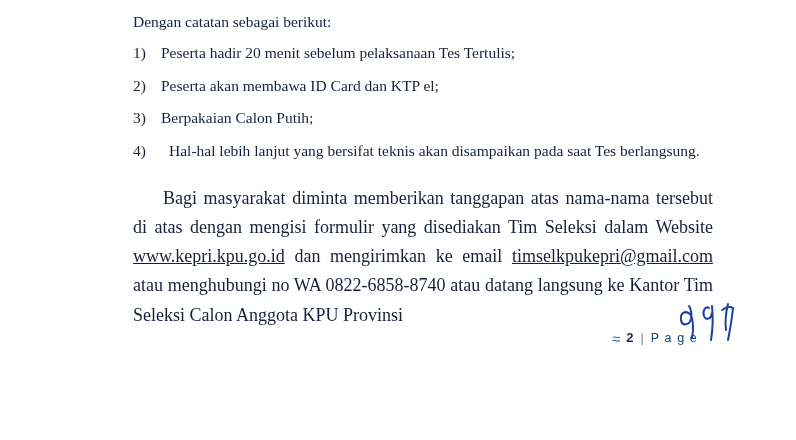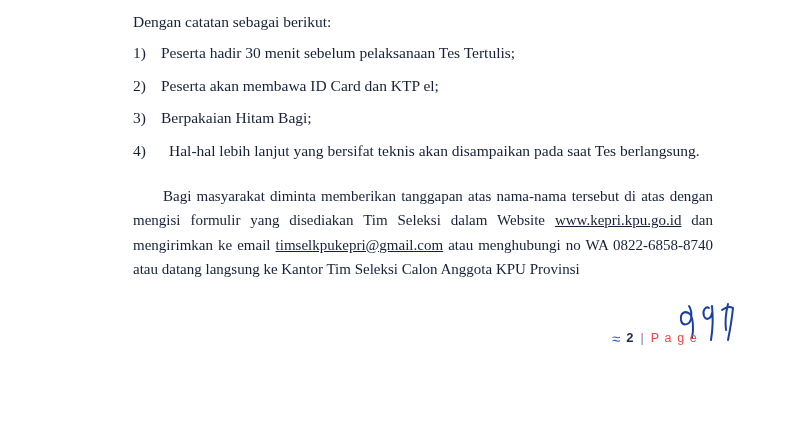--- a/index.html
+++ b/index.html
@@ -52,21 +52,21 @@
   }
   .num-text {
     flex: 1 1 auto;
   }
   .num-text.justify {
     text-align: justify;
     text-align-last: left;
     margin-left: 8px;
   }
   .para {
-    font-size: 15px;
+    font-size: 18px;
     line-height: 1.62;
     text-align: justify;
     text-align-last: left;
     margin: 22px 0 0 0;
     color: #17203a;
   }
   .para .indent {
     display: inline-block;
     width: 30px;
   }
@@ -95,21 +95,21 @@
     font-weight: bold;
     color: #1c2b55;
     font-size: 13px;
   }
   .footer-sep {
     color: #7a8196;
     padding: 0 1px;
   }
   .footer-label {
     letter-spacing: 1.1px;
-    color: #ef4444;
+    color: #0c4a6e;
   }
   .signature {
     position: absolute;
     left: 676px;
     top: 300px;
     width: 70px;
     height: 52px;
     pointer-events: none;
   }
 </style>
@@ -118,29 +118,29 @@
 
 <div class="page">
 
   <div class="doc-body">
 
     <p class="intro-line">Dengan catatan sebagai berikut:</p>
 
     <ul class="num-list">
       <li class="num-item">
         <span class="num-marker">1)</span>
-        <span class="num-text">Peserta hadir 30 menit sebelum pelaksanaan Tes Tertulis;</span>
+        <span class="num-text">Peserta hadir 20 menit sebelum pelaksanaan Tes Tertulis;</span>
       </li>
       <li class="num-item">
         <span class="num-marker">2)</span>
         <span class="num-text">Peserta akan membawa ID Card dan KTP el;</span>
       </li>
       <li class="num-item">
         <span class="num-marker">3)</span>
-        <span class="num-text">Berpakaian Hitam Bagi;</span>
+        <span class="num-text">Berpakaian Calon Putih;</span>
       </li>
       <li class="num-item">
         <span class="num-marker">4)</span>
         <span class="num-text justify">Hal-hal lebih lanjut yang bersifat teknis akan disampaikan pada saat Tes berlangsung.</span>
       </li>
     </ul>
 
     <p class="para">
       <span class="indent"></span><span>Bagi masyarakat diminta memberikan tanggapan atas nama-nama tersebut di atas dengan mengisi formulir yang disediakan Tim Seleksi dalam Website </span><a class="link">www.kepri.kpu.go.id</a><span> dan mengirimkan ke email </span><a class="link">timselkpukepri@gmail.com</a><span> atau menghubungi no WA 0822-6858-8740 atau datang langsung ke Kantor Tim Seleksi Calon Anggota KPU Provinsi</span>
     </p>

